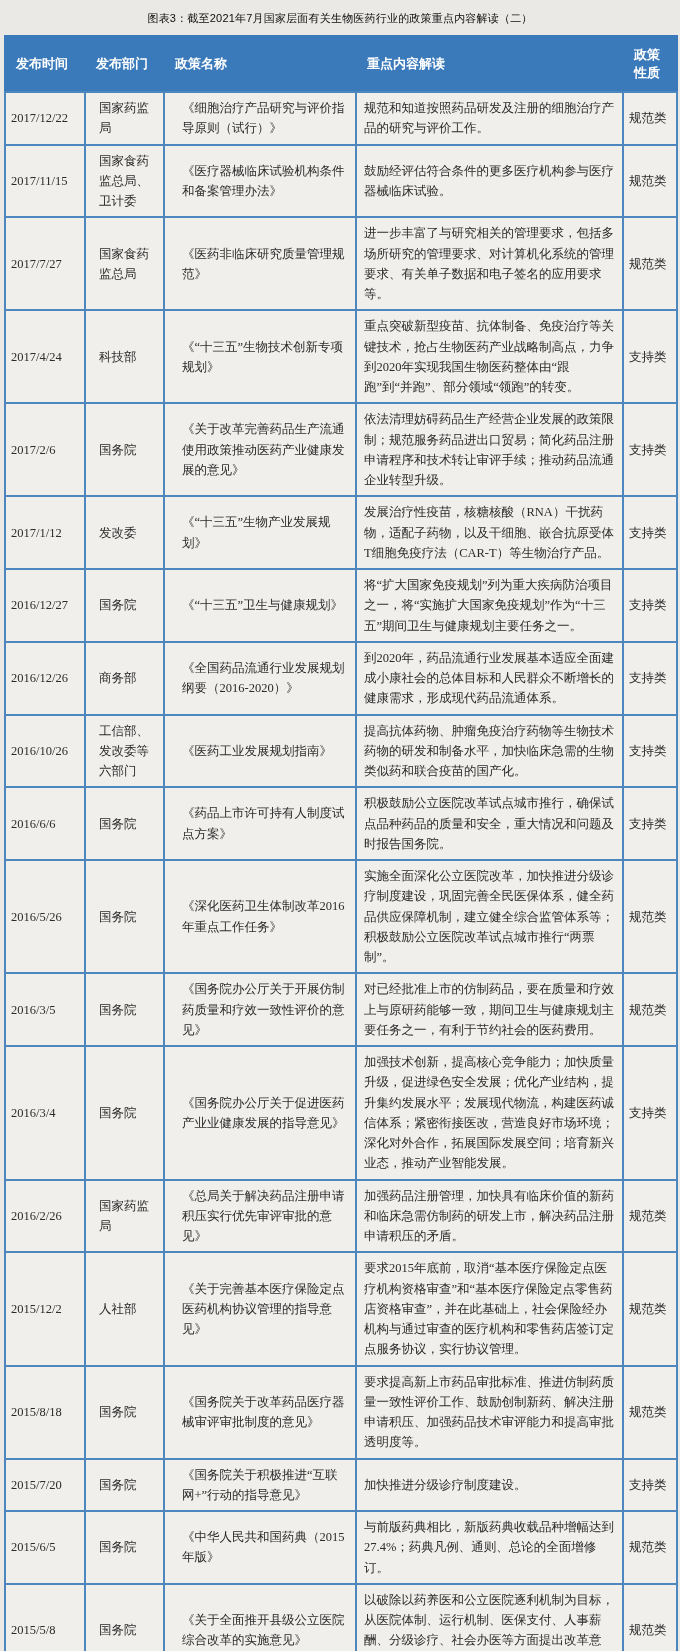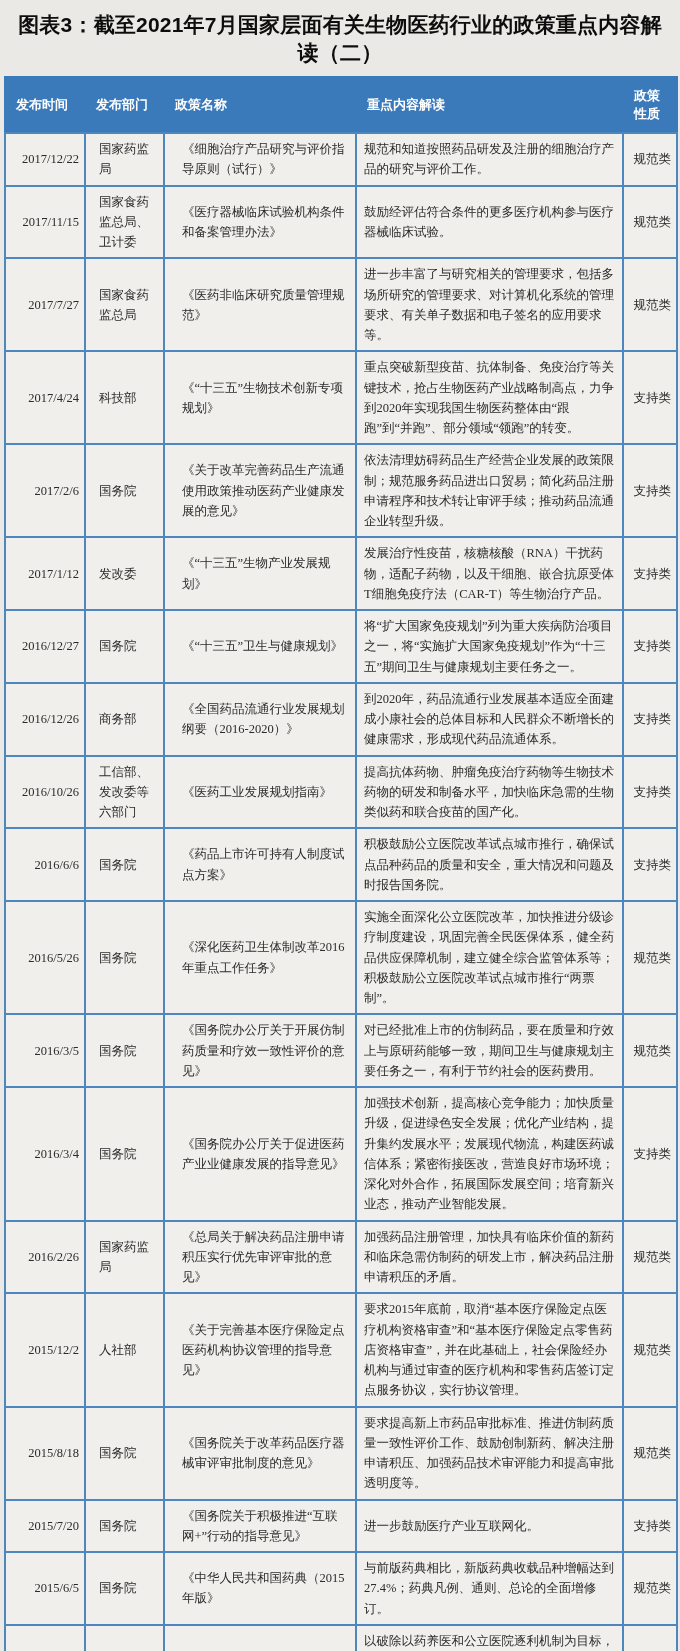--- a/index.html
+++ b/index.html
@@ -7,21 +7,21 @@
     --row-bg:#f1efec; --text:#2b2b2b; --title:#0d0d0d;
   }
   *{box-sizing:border-box;margin:0;padding:0;}
   html,body{width:680px;}
   body{
     min-height:1651px; background:var(--page-bg);
     font-family:"Liberation Sans","DejaVu Sans",sans-serif;
     color:var(--text); position:relative; overflow:hidden;
   }
   .title{
-    text-align:center; font-size:21px; font-weight:bold; color:var(--title);
+    text-align:center; font-size:11px; font-weight:normal; color:var(--title);
     padding:11px 10px 9px 10px; letter-spacing:0.2px;
   }
   table.policy{
     width:672px; margin:0 4px; border-collapse:collapse;
     background:var(--row-bg); table-layout:fixed;
   }
   table.policy col.c-date{width:80px;}
   table.policy col.c-dept{width:79px;}
   table.policy col.c-policy{width:192px;}
   table.policy col.c-content{width:267px;}
@@ -30,25 +30,25 @@
   thead th{
     background:var(--header-bg); color:#ffffff; font-weight:bold;
     font-size:13px; text-align:left; padding:9px 4px 9px 10px;
     border-color:var(--header-bg); border-bottom-color:var(--border);
   }
   tbody td{
     font-family:"Liberation Serif","DejaVu Serif",serif;
     font-size:12.5px; line-height:1.62; vertical-align:middle;
     padding:5px 5px; background:transparent;
   }
-  td.cell-date{text-align:right; font-family:"Liberation Serif","DejaVu Serif",serif;}
+  td.cell-date{text-align:left; font-family:"Liberation Serif","DejaVu Serif",serif;}
   td.cell-dept{padding-left:13px;}
   td.cell-policy{padding-left:17px;margin-left:25px;}
   td.cell-content{padding-left:7px;}
-  td.cell-nature{text-align:right;}
+  td.cell-nature{text-align:left;}
   
   .wm{
     position:absolute; opacity:0.045; color:#5a768f; font-size:26px;
     font-weight:bold; transform:rotate(-28deg); white-space:nowrap;
     pointer-events:none; z-index:0;
   }
   .wm.w1{top:240px;left:60px;} .wm.w2{top:620px;left:330px;}
   .wm.w3{top:960px;left:80px;} .wm.w4{top:1300px;left:340px;}
   .wm.w5{top:430px;left:430px;} .wm.w6{top:1520px;left:70px;}
   .content-wrap{position:relative;z-index:1;}
@@ -211,21 +211,21 @@
       <td class="cell-dept">国务院</td>
       <td class="cell-policy">《国务院关于改革药品医疗器械审评审批制度的意见》</td>
       <td class="cell-content">要求提高新上市药品审批标准、推进仿制药质量一致性评价工作、鼓励创制新药、解决注册申请积压、加强药品技术审评能力和提高审批透明度等。</td>
       <td class="cell-nature">规范类</td>
     </tr>
 
     <tr>
       <td class="cell-date">2015/7/20</td>
       <td class="cell-dept">国务院</td>
       <td class="cell-policy">《国务院关于积极推进“互联网+”行动的指导意见》</td>
-      <td class="cell-content">进一步鼓励医疗产业互联网化。</td>
+      <td class="cell-content">加快推进分级诊疗制度建设。</td>
       <td class="cell-nature">支持类</td>
     </tr>
 
     <tr>
       <td class="cell-date">2015/6/5</td>
       <td class="cell-dept">国务院</td>
       <td class="cell-policy">《中华人民共和国药典（2015年版》</td>
       <td class="cell-content">与前版药典相比，新版药典收载品种增幅达到27.4%；药典凡例、通则、总论的全面增修订。</td>
       <td class="cell-nature">规范类</td>
     </tr>

